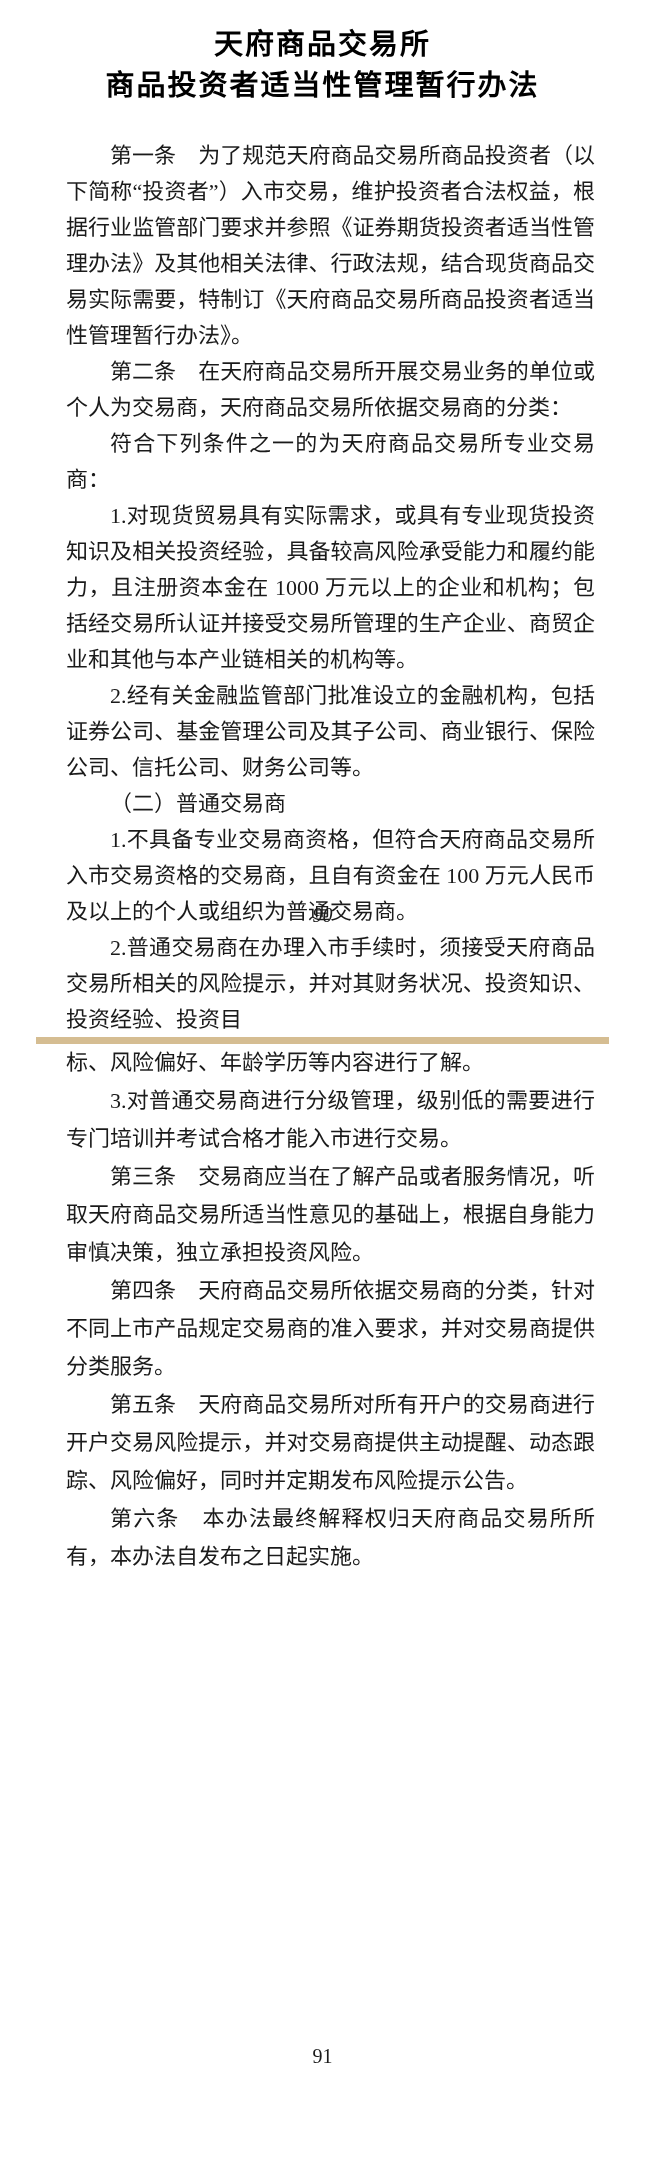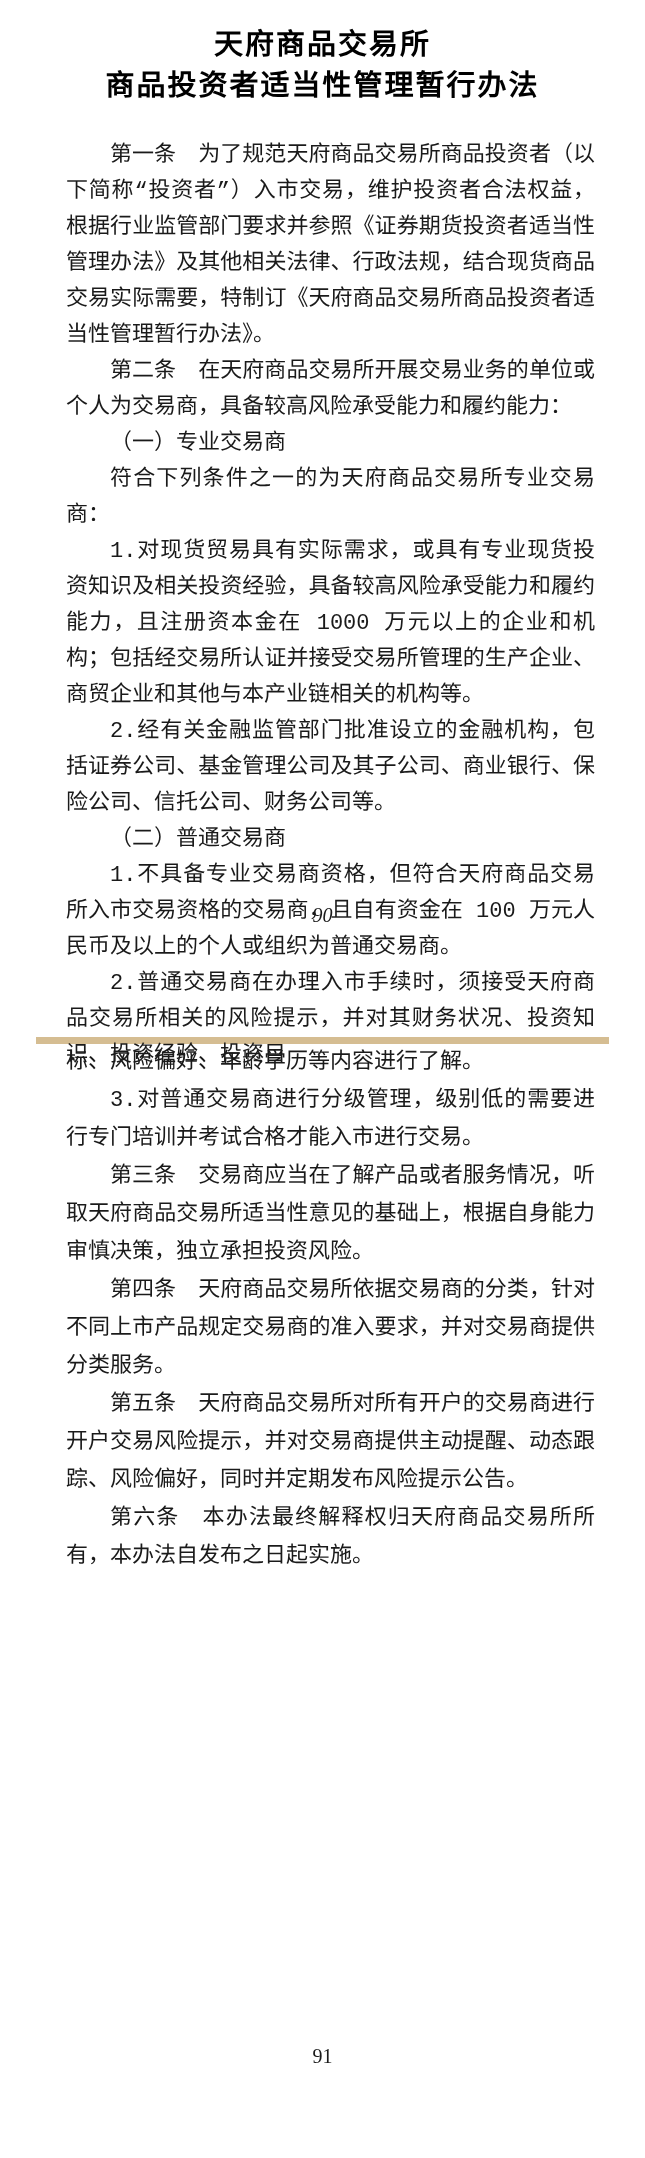--- a/index.html
+++ b/index.html
@@ -55,21 +55,20 @@
   .body1 {
     margin-top: 32px;
     line-height: 36px;
   }
   .body2 {
     line-height: 38px;
   }
   .para {
     margin: 0;
     text-indent: 2em;
-    font-family: Liberation Mono, monospace;
   }
   .no-indent { text-indent: 0; }
 
   .pagenum {
     position: absolute;
     left: 0;
     width: 100%;
     text-align: center;
     font-size: 20px;
     color: #1a1a1a;
@@ -83,22 +82,21 @@
 <div class="doc">
 
   <section class="page page1">
     <h1 class="title">
       <span class="title-line">天府商品交易所</span>
       <span class="title-line">商品投资者适当性管理暂行办法</span>
     </h1>
 
     <div class="body body1">
       <p class="para">第一条　为了规范天府商品交易所商品投资者（以下简称“投资者”）入市交易，维护投资者合法权益，根据行业监管部门要求并参照《证券期货投资者适当性管理办法》及其他相关法律、行政法规，结合现货商品交易实际需要，特制订《天府商品交易所商品投资者适当性管理暂行办法》。</p>
-      <p class="para">第二条　在天府商品交易所开展交易业务的单位或个人为交易商，具备较高风险承受能力和履约能力：</p>
-      <p class="para">（一）专业交易商</p>
+      <p class="para">第二条　在天府商品交易所开展交易业务的单位或个人为交易商，天府商品交易所依据交易商的分类：</p>
       <p class="para">符合下列条件之一的为天府商品交易所专业交易商：</p>
       <p class="para">1.对现货贸易具有实际需求，或具有专业现货投资知识及相关投资经验，具备较高风险承受能力和履约能力，且注册资本金在 1000 万元以上的企业和机构；包括经交易所认证并接受交易所管理的生产企业、商贸企业和其他与本产业链相关的机构等。</p>
       <p class="para">2.经有关金融监管部门批准设立的金融机构，包括证券公司、基金管理公司及其子公司、商业银行、保险公司、信托公司、财务公司等。</p>
       <p class="para">（二）普通交易商</p>
       <p class="para">1.不具备专业交易商资格，但符合天府商品交易所入市交易资格的交易商，且自有资金在 100 万元人民币及以上的个人或组织为普通交易商。</p>
       <p class="para">2.普通交易商在办理入市手续时，须接受天府商品交易所相关的风险提示，并对其财务状况、投资知识、投资经验、投资目</p>
     </div>
 
     <div class="pagenum pagenum-1">90</div>
   </section>

